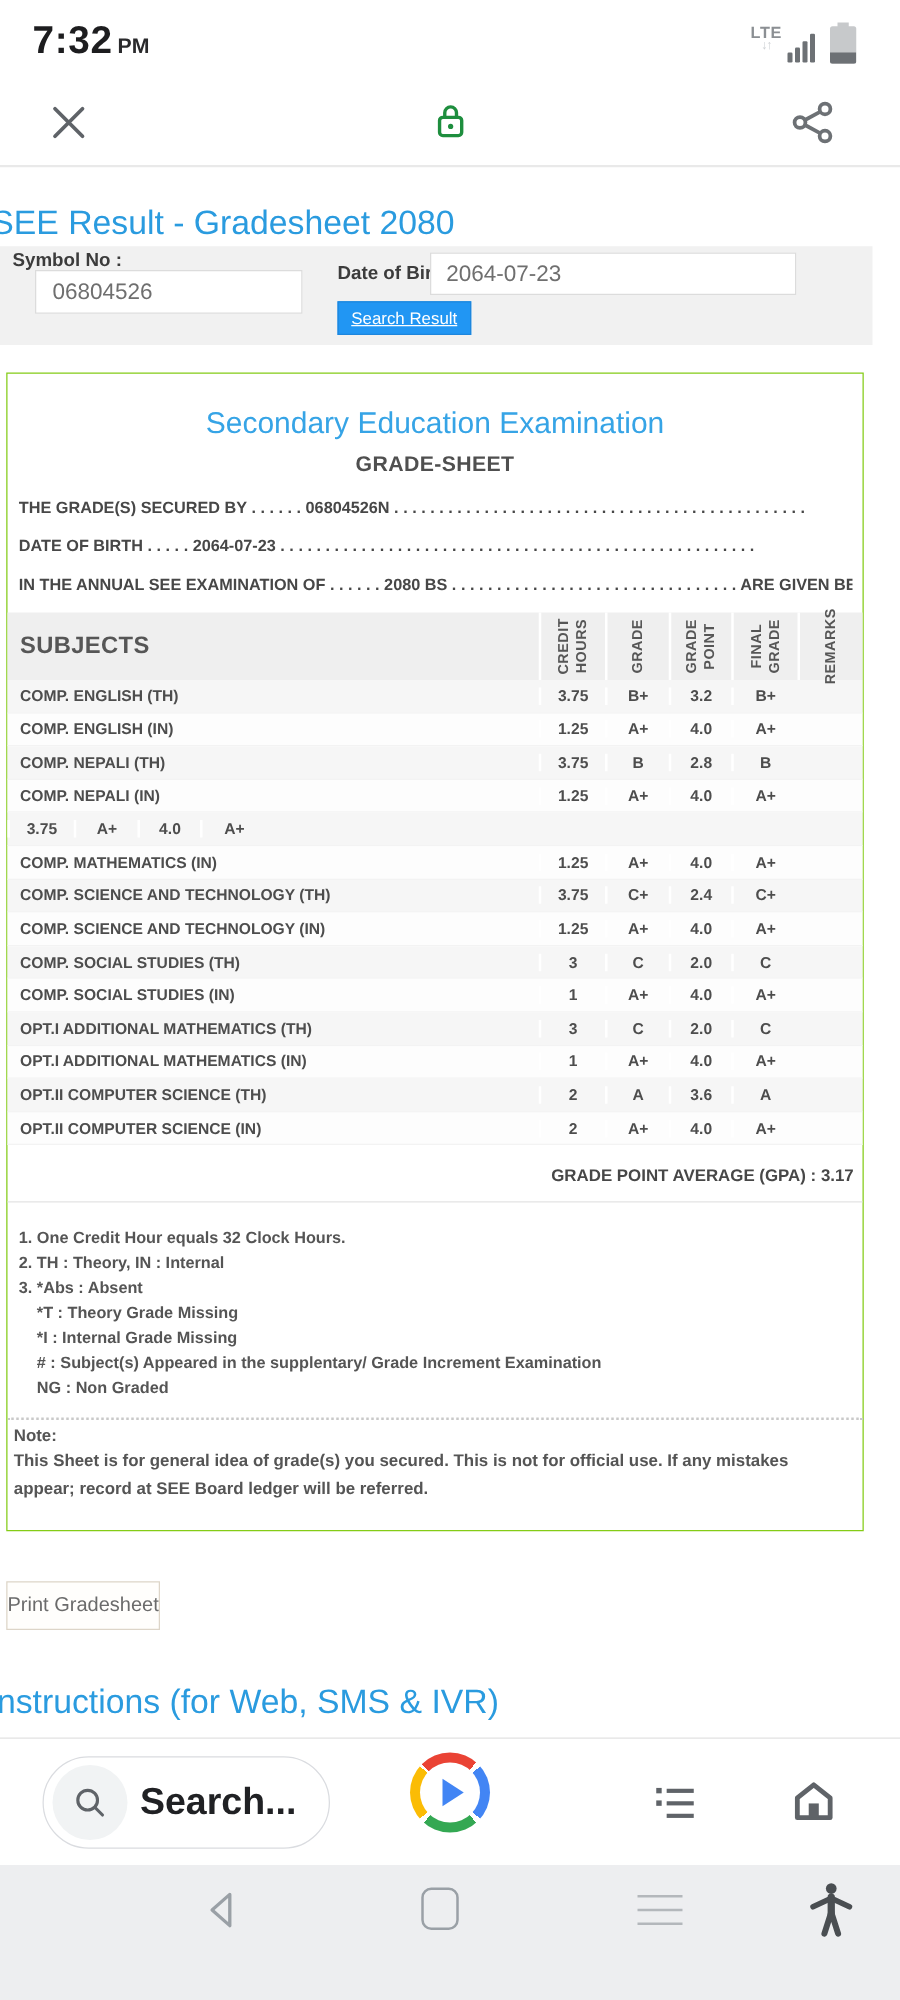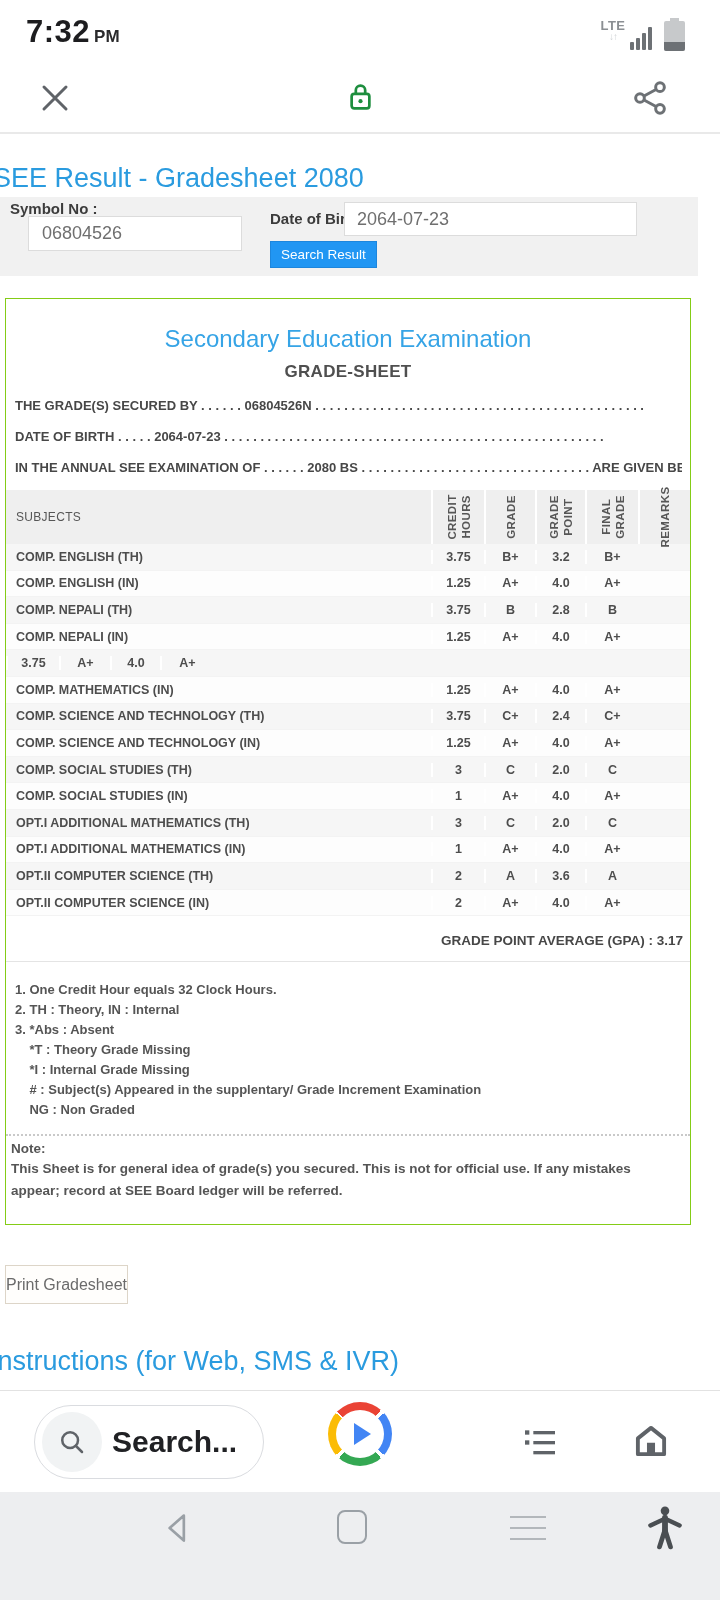--- a/index.html
+++ b/index.html
@@ -41,21 +41,21 @@
   .symbol-label { position:absolute; left:10px; top:3px; font-size:15px; font-weight:700; color:#3c3c3c; }
   .symbol-input { position:absolute; left:28px; top:19px; width:214px; height:35px; background:#fff;
                   border:1px solid #dcdcdc; font-size:18px; color:#6f6f6f; padding-left:13px;
                   font-family:"Liberation Sans",sans-serif; }
   .dob-label { position:absolute; left:270px; top:13px; font-size:15px; font-weight:700; color:#3c3c3c; }
   .dob-input { position:absolute; left:344px; top:5px; width:293px; height:34px; background:#fff;
                border:1px solid #dcdcdc; font-size:18px; color:#6f6f6f; padding-left:12px;
                font-family:"Liberation Sans",sans-serif; }
   .search-btn { position:absolute; left:270px; top:44px; height:27px; padding:0 10px;
                 background:#2196f3; border:1px solid #1d86dd; color:#fff; font-size:13.5px;
-                font-family:"Liberation Sans",sans-serif; }
+                font-family:"Liberation Sans",sans-serif;text-decoration:underline; }
 
   
   .card { position:relative; margin:22px 0 0 5px; width:686px; background:#fff;
           border:1px solid #84cc16; padding-bottom:22px; }
   .exam-title { margin-top:26px; text-align:center; font-size:24px; color:#36a4e6; }
   .sheet-title { margin-top:9px; text-align:center; font-size:17px; font-weight:700; color:#4f4f4f; letter-spacing:.3px; }
   .detail-line { margin:16px 8px 0 9px; font-size:13px; font-weight:700; color:#474747;
                  white-space:nowrap; overflow:hidden; }
 
   .grade-table { margin-top:15px; }
@@ -63,21 +63,21 @@
   .t-row { display:flex; height:26.6px; align-items:center; border-bottom:1px solid #f3f3f3; }
   .t-row:nth-child(odd) { background:#f6f6f6; }
   .t-row:nth-child(even) { background:#fdfdfd; }
   .c-sub { flex:1; padding-left:10px; }
   .c-num { width:53px; text-align:center; border-left:2px solid #fff; }
   .c-grd { width:51px; text-align:center; border-left:2px solid #fff; }
   .c-pts { width:50px; text-align:center; border-left:2px solid #fff; }
   .c-fin { width:53px; text-align:center; border-left:2px solid #fff; }
   .c-rem { width:52px; text-align:center; border-left:2px solid #fff; }
   .t-header .hcell { position:relative; }
-  .h-subjects { display:flex; align-items:center; font-size:12px; font-weight:400; color:#565656; letter-spacing:.3px; }
+  .h-subjects { display:flex; align-items:center; font-size:19px; font-weight:700; color:#565656; letter-spacing:.3px; }
   .vh { position:absolute; left:50%; top:50%;
         transform:translate(-50%,-50%) rotate(180deg);
         writing-mode:vertical-rl; white-space:pre-line; text-align:center;
         font-size:11.5px; font-weight:700; color:#565656; letter-spacing:.4px; line-height:1.25; }
   .t-row .cell { font-size:12.5px; font-weight:700; color:#4d4d4d; }
   .gpa-row { padding:17px 7px 13px 0; text-align:right; font-size:13.5px; font-weight:700;
              color:#474747; border-bottom:1px solid #e4e4e4; }
 
   .notes { margin:18px 0 0 9px; }
   .note-line { font-size:13px; font-weight:700; color:#555; line-height:20px; white-space:pre; }

